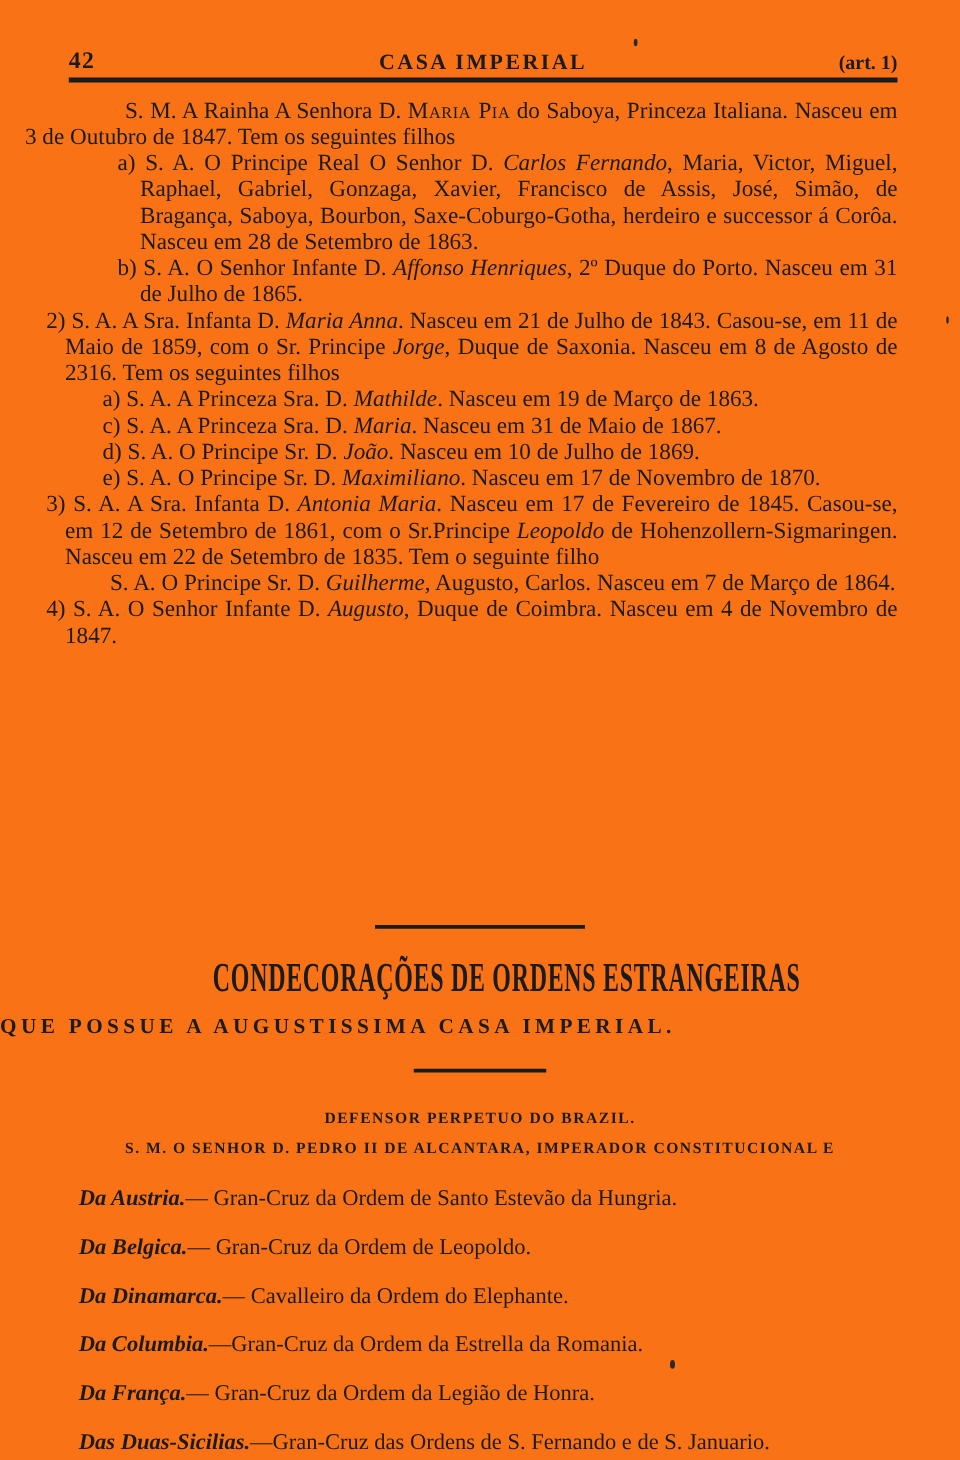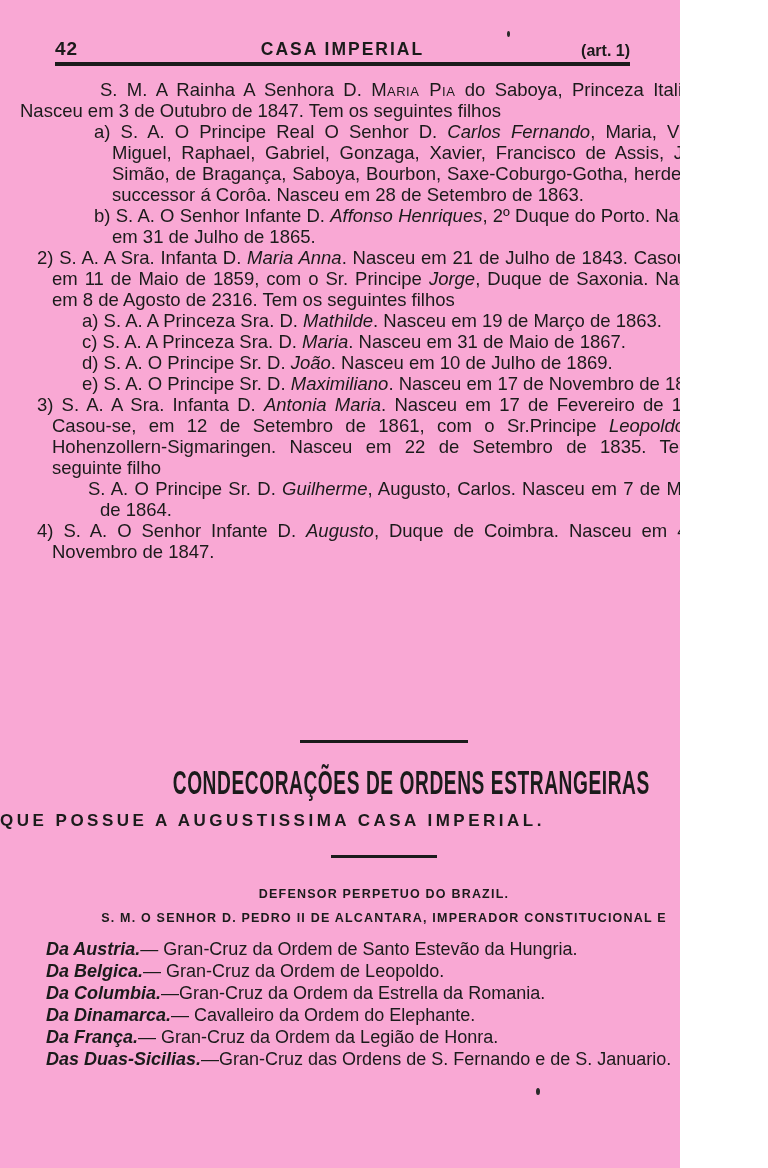--- a/index.html
+++ b/index.html
@@ -1,19 +1,19 @@
 <!DOCTYPE html>
 <html><head>
 <meta charset="utf-8">
 <style>
   html,body{margin:0;padding:0;background:#ffffff;}
   .sheet{
-    width:680px;height:1168px;position:relative;overflow:hidden;
-    background:#f9a8d4;color:#1b1b1b;
-    font-family:Liberation Sans, sans-serif;
+    width:768px;height:1168px;position:relative;overflow:hidden;
+    background:#f97316;color:#1b1b1b;
+    font-family:Liberation Serif, serif;
   }
   
   .header{
     position:absolute;top:36px;left:55px;right:50px;height:26px;
     border-bottom:4px solid #1b1b1b;
   }
   .pagenum{position:absolute;left:0;bottom:2px;font-weight:bold;font-size:19px;letter-spacing:1px;}
   .runtitle{position:absolute;left:0;right:0;bottom:2px;text-align:center;font-weight:bold;font-size:17.5px;letter-spacing:2px;}
   .artref{position:absolute;right:0;bottom:2px;font-weight:bold;font-size:16px;}
   
@@ -35,21 +35,21 @@
   .rule1{width:168px;height:3px;margin:14px auto 0;}
   .big-title{margin-top:22px;text-align:center;line-height:36px;white-space:nowrap;}
   .big-title .condensed{
     display:inline-block;transform:scaleX(0.58);transform-origin:center;
     font-size:33px;font-weight:bold;letter-spacing:1px;
   }
   .sub-title{margin-top:4px;font-size:17px;font-weight:bold;letter-spacing:3.5px;}
   .rule2{width:106px;height:3px;margin:24px auto 0;}
   .pedro{margin-top:24px;text-align:center;font-size:12.5px;font-weight:bold;letter-spacing:1.2px;line-height:24px;}
   .decorations{margin:8px 26px 0 46px;font-size:18px;line-height:22px;}
-  .dec-line{margin:0;white-space:nowrap;}
+  .dec-line{margin:17px;white-space:nowrap;}
   .dec-country{font-weight:bold;font-style:italic;}
   
   .speck{position:absolute;background:#2a2a2a;border-radius:50%;}
   .speck.s1{left:507px;top:31px;width:3px;height:6px;}
   .speck.s2{left:536px;top:1088px;width:4px;height:7px;}
   .speck.s3{left:757px;top:253px;width:2px;height:6px;}
 </style>
 </head>
 <body>
 
@@ -84,22 +84,22 @@
     <div class="sub-title">QUE POSSUE A AUGUSTISSIMA CASA IMPERIAL.</div>
     <div class="rule rule2"></div>
     <div class="pedro">
       <div>DEFENSOR PERPETUO DO BRAZIL.</div>
       <div>S. M. O SENHOR D. PEDRO II DE ALCANTARA, IMPERADOR CONSTITUCIONAL E</div>
     </div>
     <div class="decorations">
 
     <p class="dec-line"><span class="dec-country">Da Austria.</span><span class="dec-text">— Gran-Cruz da Ordem de Santo Estevão da Hungria.</span></p>
         <p class="dec-line"><span class="dec-country">Da Belgica.</span><span class="dec-text">— Gran-Cruz da Ordem de Leopoldo.</span></p>
+        <p class="dec-line"><span class="dec-country">Da Dinamarca.</span><span class="dec-text">— Cavalleiro da Ordem do Elephante.</span></p>
         <p class="dec-line"><span class="dec-country">Da Columbia.</span><span class="dec-text">—Gran-Cruz da Ordem da Estrella da Romania.</span></p>
-        <p class="dec-line"><span class="dec-country">Da Dinamarca.</span><span class="dec-text">— Cavalleiro da Ordem do Elephante.</span></p>
         <p class="dec-line"><span class="dec-country">Da França.</span><span class="dec-text">— Gran-Cruz da Ordem da Legião de Honra.</span></p>
         <p class="dec-line"><span class="dec-country">Das Duas-Sicilias.</span><span class="dec-text">—Gran-Cruz das Ordens de S. Fernando e de S. Januario.</span></p>
       </div>
   </div>
 
   <div class="speck s1"></div>
   <div class="speck s2"></div>
   <div class="speck s3"></div>
 
 </div>

